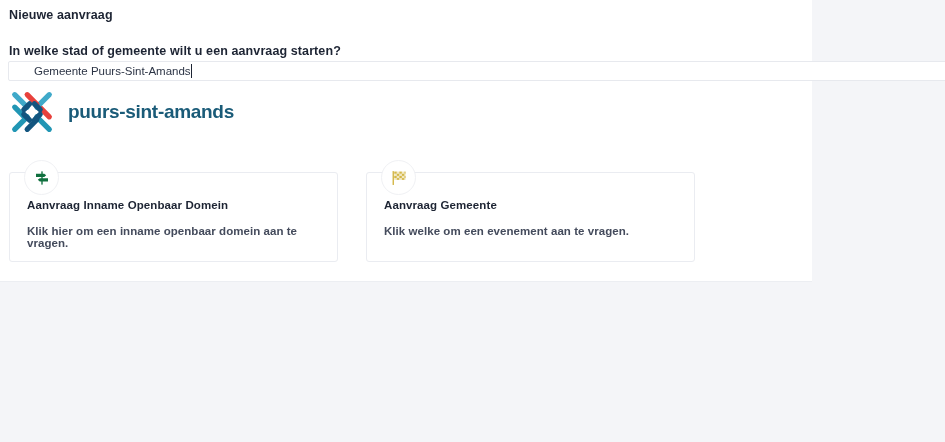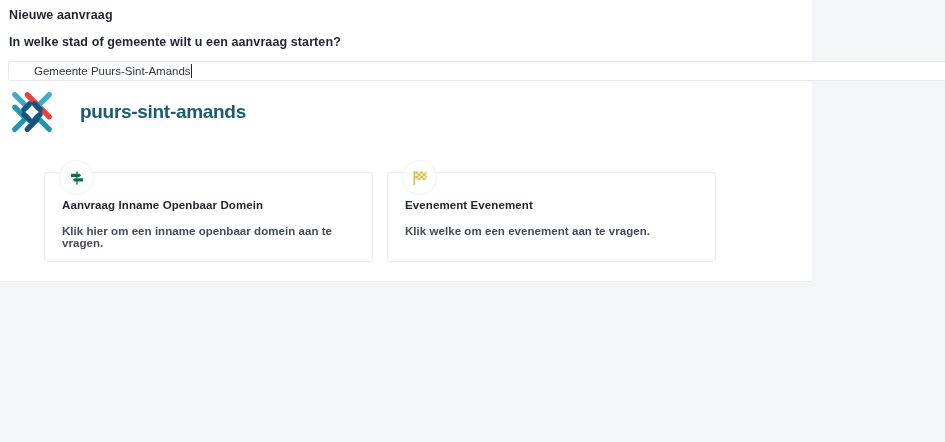--- a/index.html
+++ b/index.html
@@ -42,21 +42,21 @@
     top: 8px;
     font-size: 12.5px;
     font-weight: bold;
     letter-spacing: 0.1px;
     color: #1d2433;
   }
 
   .question-label {
     position: absolute;
     left: 9px;
-    top: 35px;
+    top: 44px;
     font-size: 12.5px;
     font-weight: bold;
     letter-spacing: 0.1px;
     color: #1d2433;
   }
 
   
   .city-input-wrap {
     position: absolute;
     left: 8px;
@@ -91,21 +91,21 @@
   }
 
   
   .logo-row {
     position: absolute;
     left: 8px;
     top: 88px;
     height: 48px;
     display: flex;
     align-items: center;
-    gap: 24px;
+    gap: 12px;
   }
 
   .logo-mark {
     width: 48px;
     height: 48px;
     display: block;
   }
 
   .logo-word {
     font-size: 19px;
@@ -114,22 +114,21 @@
     color: #1a5b78;
     white-space: nowrap;
   }
 
   
   .cards {
     position: absolute;
     left: 9px;
     top: 172px;
     display: flex;
-    gap: 14px;
-    margin-left: 35px;
+    gap: 28px;
   }
 
   .card {
     position: relative;
     width: 329px;
     height: 90px;
     background: #ffffff;
     border: 1px solid #eaecf1;
     border-radius: 3px;
     cursor: pointer;
@@ -251,21 +250,21 @@
               <rect x="12.4" y="6.3" width="3.4" height="2.9"></rect>
               <rect x="19.2" y="6.3" width="1.6" height="2.9"></rect>
               <rect x="9" y="9.2" width="3.4" height="2.9"></rect>
               <rect x="15.8" y="9.2" width="3.4" height="2.9"></rect>
               <rect x="5.6" y="12.1" width="3.4" height="2.4"></rect>
               <rect x="12.4" y="12.1" width="3.4" height="2.4"></rect>
               <rect x="19.2" y="12.1" width="1.6" height="2.4"></rect>
             </g>
           </svg>
         </div>
-        <div class="card-title">Evenement Evenement</div>
+        <div class="card-title">Aanvraag Gemeente</div>
         <div class="card-desc">Klik welke om een evenement aan te vragen.</div>
       </div>
 
     </div>
   </div>
 
   <div style="position:absolute;left:0;top:282px;width:945px;height:160px;background:#f4f5f8;"></div>
 
 </div>
 

